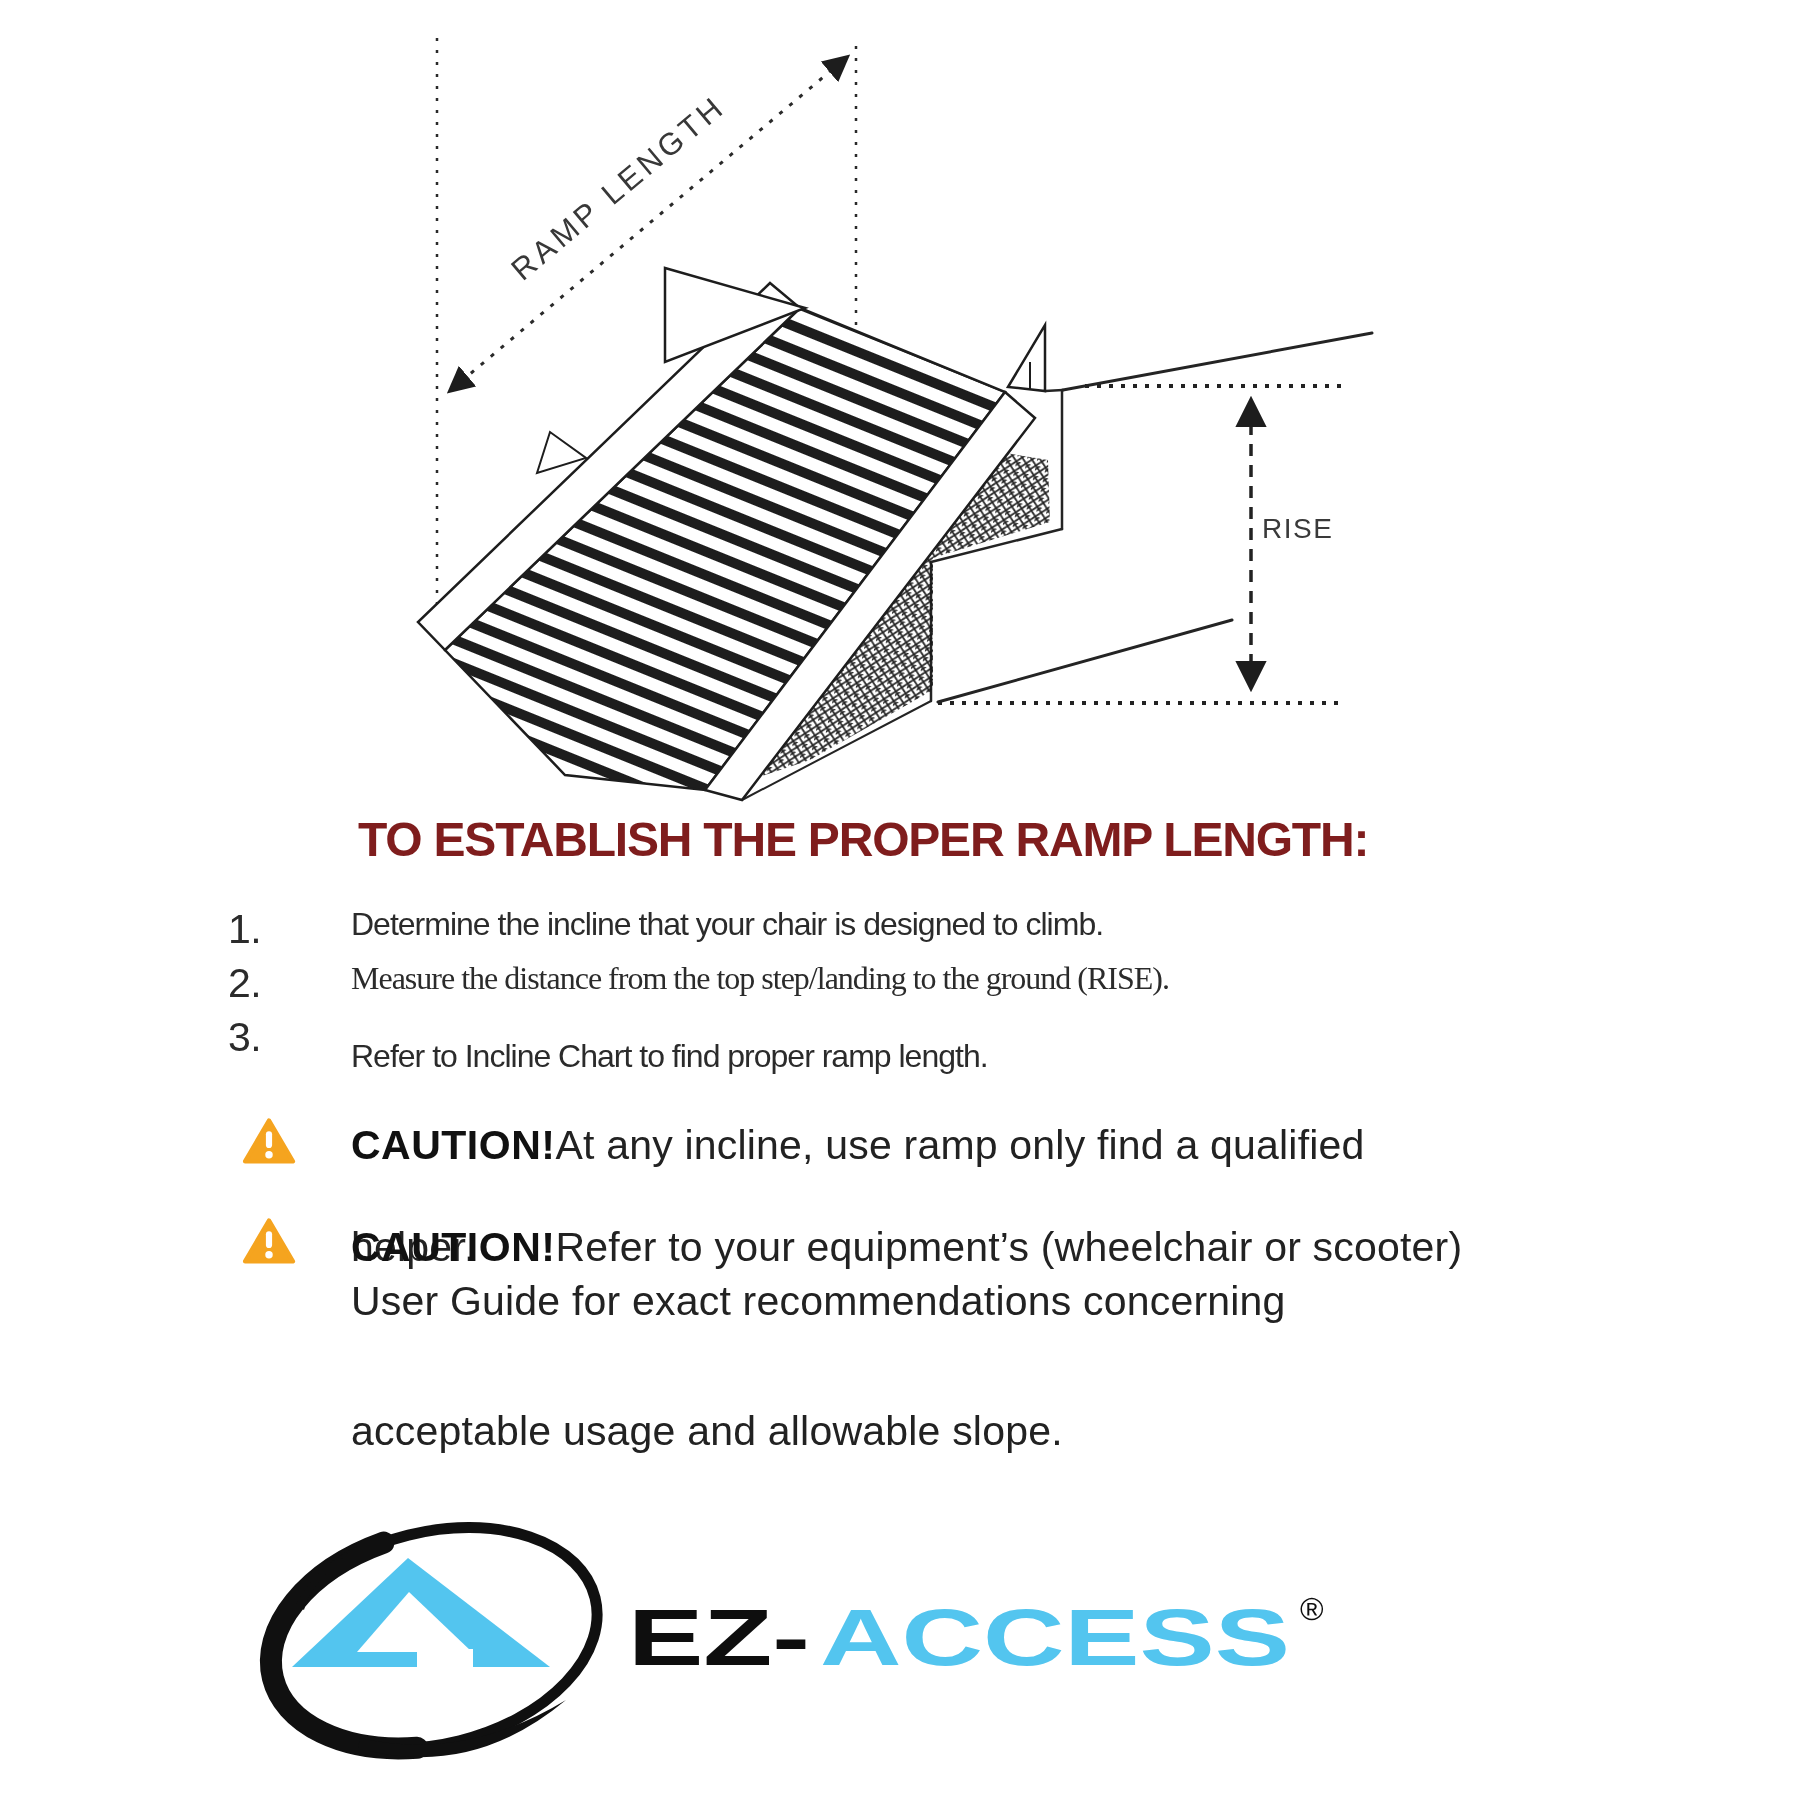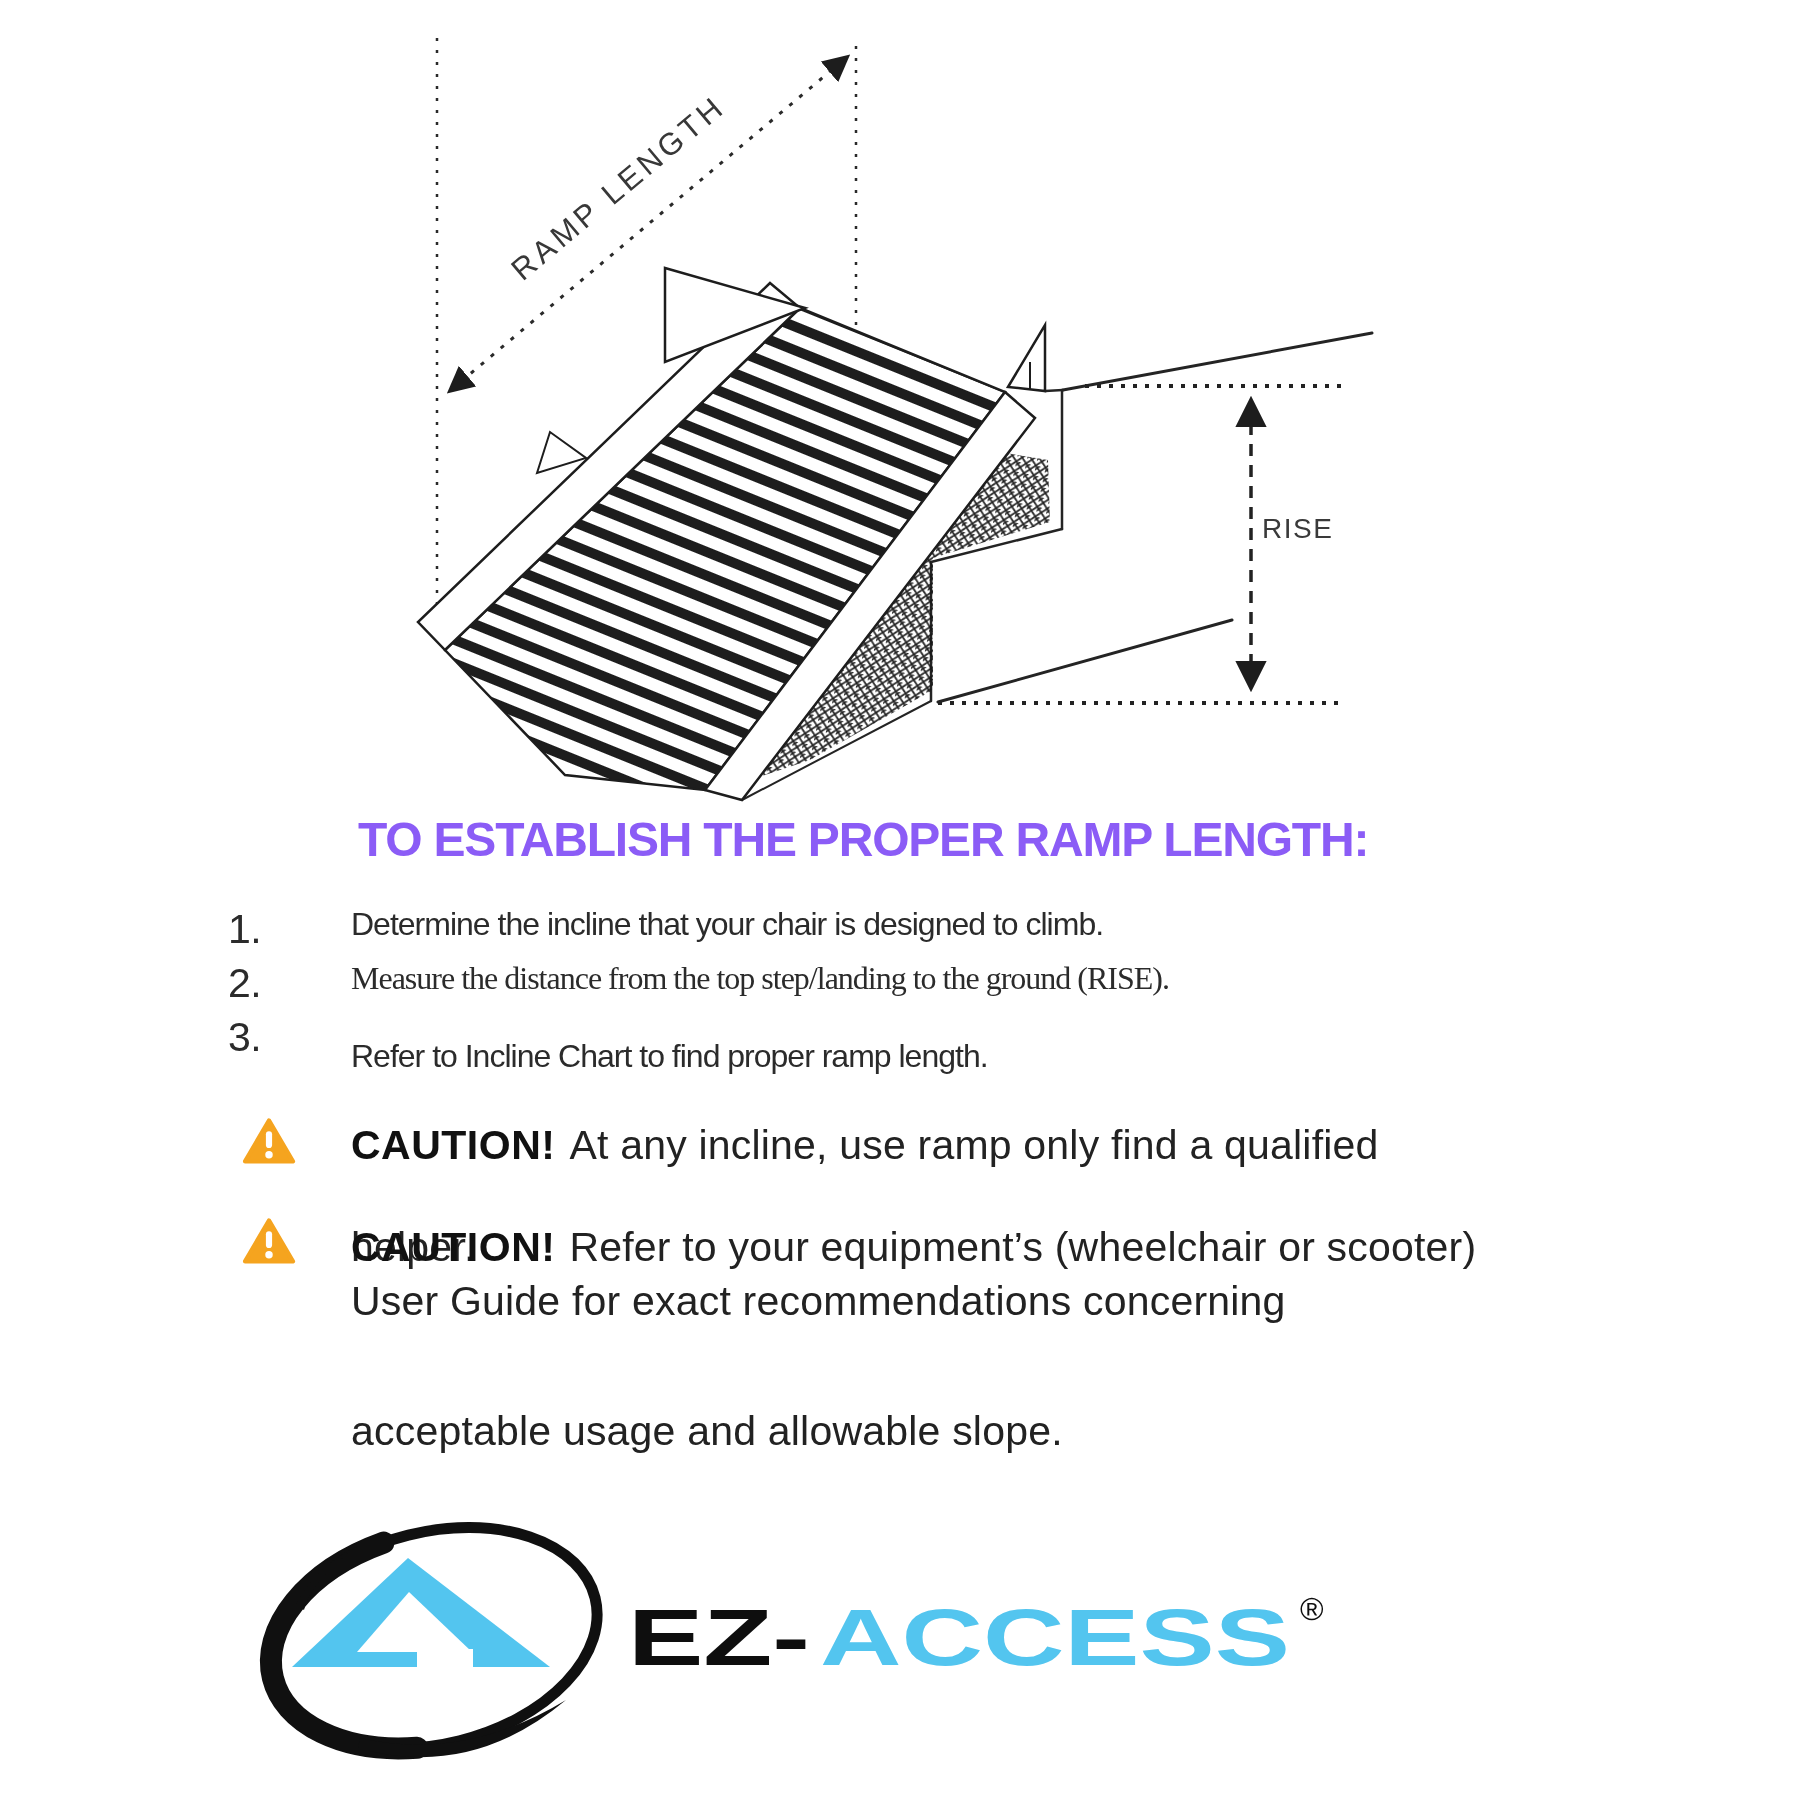--- a/index.html
+++ b/index.html
@@ -4,26 +4,26 @@
 <style>
   html,body{margin:0;padding:0;background:#888;}
   .canvas{
     position:relative;width:1800px;height:1800px;background:#ffffff;
     font-family:"Liberation Sans",sans-serif;overflow:hidden;color:#2e2e2e;
   }
   svg{display:block;}
   .diagram-svg{position:absolute;left:0;top:0;pointer-events:none;}
   .page-title{
     position:absolute;left:358px;top:812px;font-size:48px;font-weight:bold;
-    letter-spacing:-1.2px;color:#8b5cf6;white-space:nowrap;
+    letter-spacing:-1.2px;color:#7f1d1d;white-space:nowrap;
   }
   .li-num{position:absolute;left:228px;font-size:41px;letter-spacing:-0.5px;color:#2b2b2b;}
   .li-text{position:absolute;left:351px;font-size:32px;letter-spacing:-1px;color:#2b2b2b;white-space:nowrap;}
   .c-line{position:absolute;left:351px;font-size:41px;letter-spacing:0.2px;color:#222;white-space:nowrap;}
-  .c-label{font-weight:bold;margin-right:14px;letter-spacing:0.5px;color:#111;}
+  .c-label{font-weight:bold;letter-spacing:0.5px;color:#111;}
   .warn-icon{position:absolute;left:242px;width:54px;height:46px;}
   .logo-svg{position:absolute;left:230px;top:1510px;}
 </style>
 </head>
 <body>
 
 <div class="canvas">
 
   <svg class="diagram-svg" width="1800" height="920" viewBox="0 0 1800 920">
     <defs>

